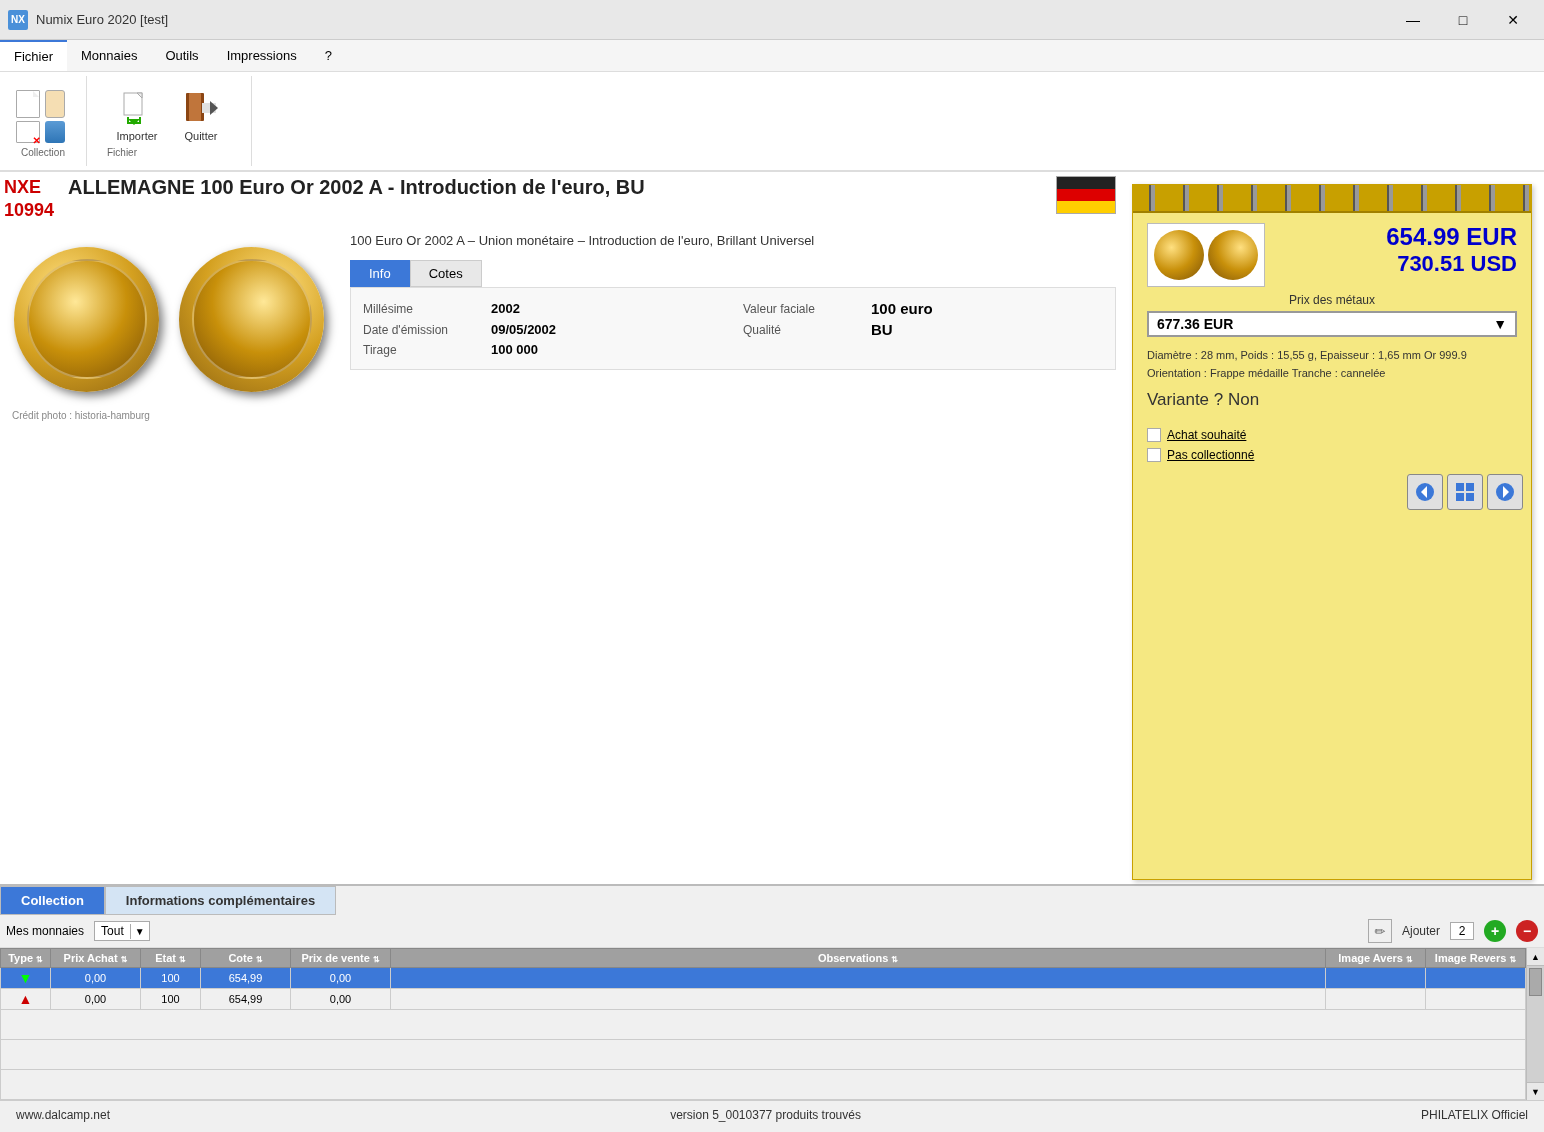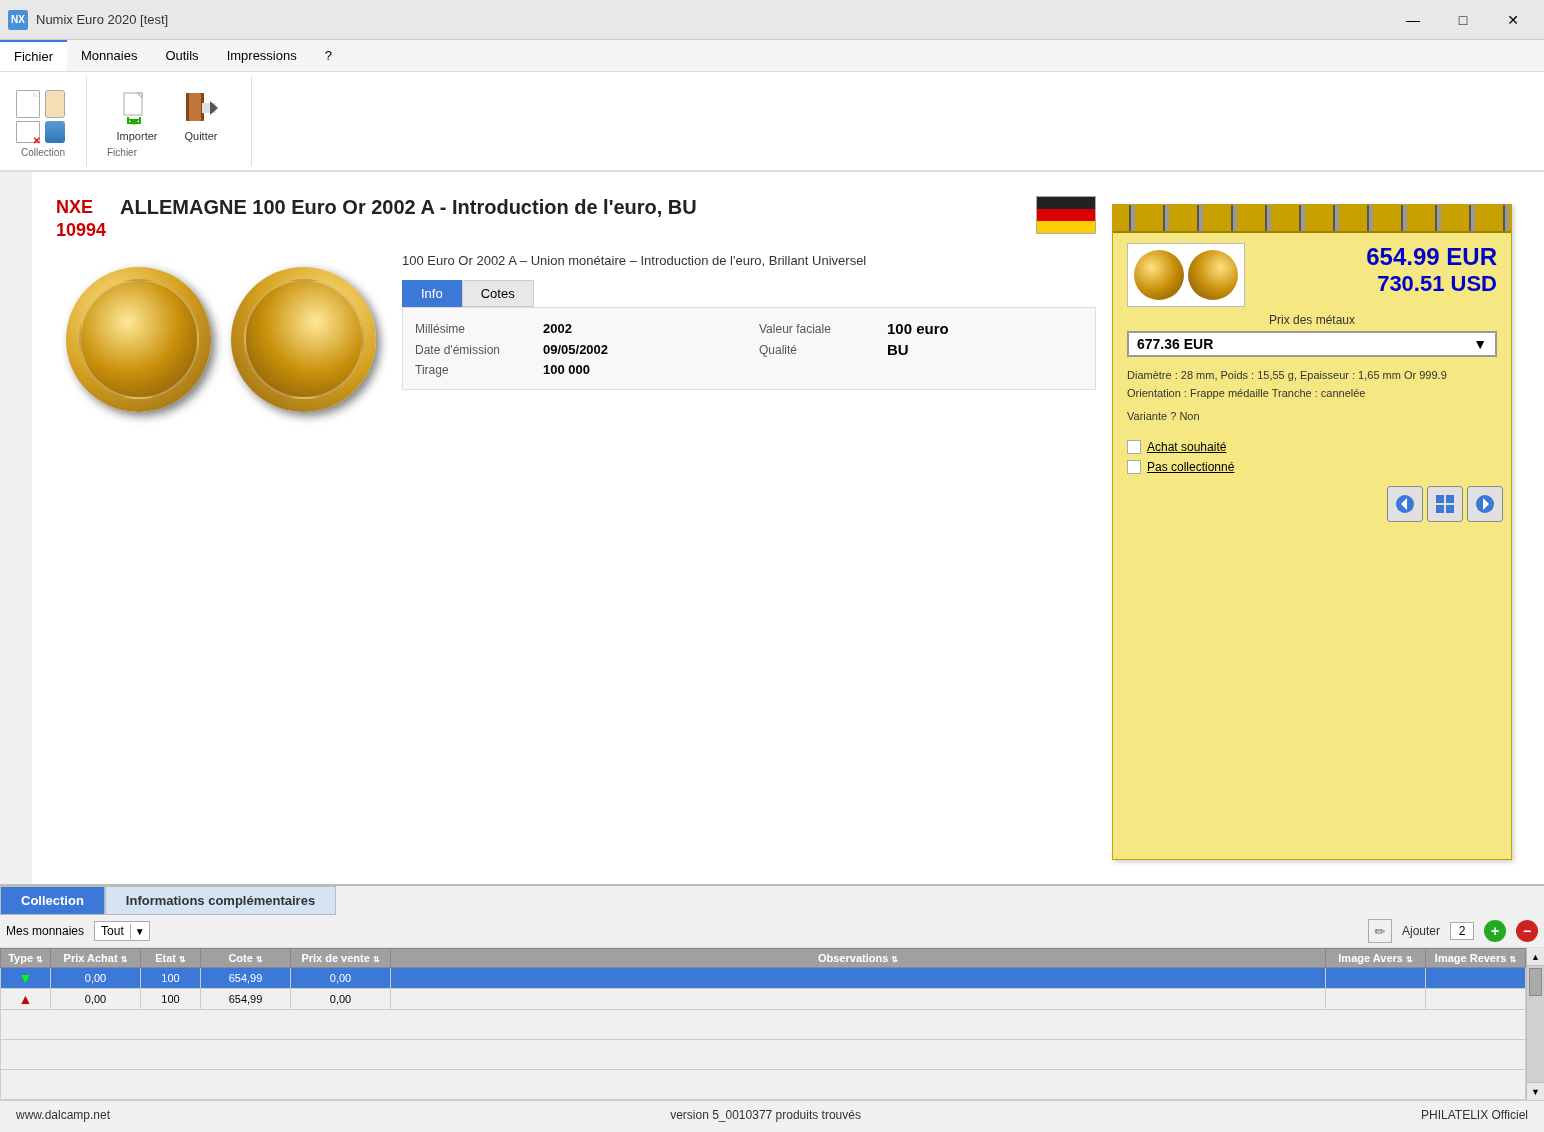--- a/index.html
+++ b/index.html
@@ -40,21 +40,21 @@
     .info-cell-value { font-weight: bold; font-size: 13px; }
 
     
     .right-panel { width: 400px; background: #f5e882; padding: 0; position: relative; margin: 8px 8px 0 0; border: 1px solid #c8a000; box-shadow: 2px 2px 5px rgba(0,0,0,0.2); }
     .notepad-content { padding: 10px 14px; }
     .price-eur { color: #0000cc; font-size: 24px; font-weight: bold; text-align: right; }
     .price-usd { color: #0000cc; font-size: 22px; font-weight: bold; text-align: right; }
     .price-metal-label { text-align: center; font-size: 12px; color: #333; margin: 4px 0; }
     .price-metal-box { border: 2px solid #999; background: white; text-align: center; padding: 3px 8px; font-size: 14px; font-weight: bold; color: #000; display: flex; align-items: center; justify-content: space-between; margin-bottom: 10px; }
     .notepad-details { font-size: 11px; color: #333; line-height: 1.6; margin-bottom: 8px; }
-    .notepad-variant { font-size: 11px; color: #333; margin-top: 6px; }
+    .notepad-variant { font-size: 17px; color: #333; margin-top: 6px; }
     
     
     .notepad-checkboxes { padding: 8px 14px; display: flex; flex-direction: column; gap: 6px; }
     .checkbox-row { display: flex; align-items: center; gap: 6px; font-size: 12px; text-decoration: underline; }
     .checkbox-sq { width: 14px; height: 14px; border: 1px solid #aaa; background: white; }
     
     
     .notepad-nav { display: flex; justify-content: flex-end; gap: 4px; padding: 4px 8px; }
     .nav-icon { width: 36px; height: 36px; border: 1px solid #888; background: #e0e0e0; border-radius: 3px; display: flex; align-items: center; justify-content: center; cursor: pointer; font-size: 16px; }
     .bottom-tabs { display: flex; margin-bottom: 0; }
@@ -153,21 +153,21 @@
             </svg>
           </div>
           <span class="ribbon-btn-label">Quitter</span>
         </div>
       </div>
       <div class="ribbon-group-label">Fichier</div>
     </div>
   </div>
 </div>
 
-<div style="display:flex; flex: 1; padding: 24px; gap: 16px; background: white; min-height: 0; height: calc(1132px - 40px - 32px - 100px - 28px - 220px); margin-left: 32px;">
+<div style="display:flex; flex: 1; padding: 4px; gap: 16px; background: white; min-height: 0; height: calc(1132px - 40px - 32px - 100px - 28px - 220px);">
 
   <div style="flex:1; min-width:0;">
 
     <div style="display:flex; align-items:flex-start; gap:14px; margin-bottom:8px;">
       <div style="color:#cc0000; font-weight:bold; font-size:18px; line-height:1.3; white-space:pre;">NXE
 10994</div>
       <div style="font-size:20px; font-weight:bold; color:#222; flex:1;">ALLEMAGNE 100 Euro Or 2002 A - Introduction de l'euro, BU</div>
 
       <div style="width:60px;height:38px;display:flex;flex-direction:column;border:1px solid #aaa;">
         <div style="flex:1;background:#222;"></div>
@@ -218,20 +218,21 @@
             </div>
             <div class="info-cell">
               <span class="info-cell-label">Tirage</span>
               <span class="info-cell-value">100 000</span>
             </div>
           </div>
         </div>
       </div>
     </div>
 
+    <div class="credit-photo">Crédit photo : historia-hamburg</div>
   </div>
 
   <div class="right-panel">
 
     <div style="height:28px;background:repeating-linear-gradient(90deg, #c8a000 0px, #c8a000 16px, #555 16px, #555 18px, #999 18px, #999 22px, #c8a000 22px, #c8a000 34px);width:100%;border-bottom:2px solid #a08000;"></div>
 
     <div class="notepad-content">
 
       <div style="display:flex;gap:8px;align-items:flex-start;margin-bottom:6px;">
         <div style="border:1px solid #bbb;background:white;padding:6px;display:flex;gap:4px;">

